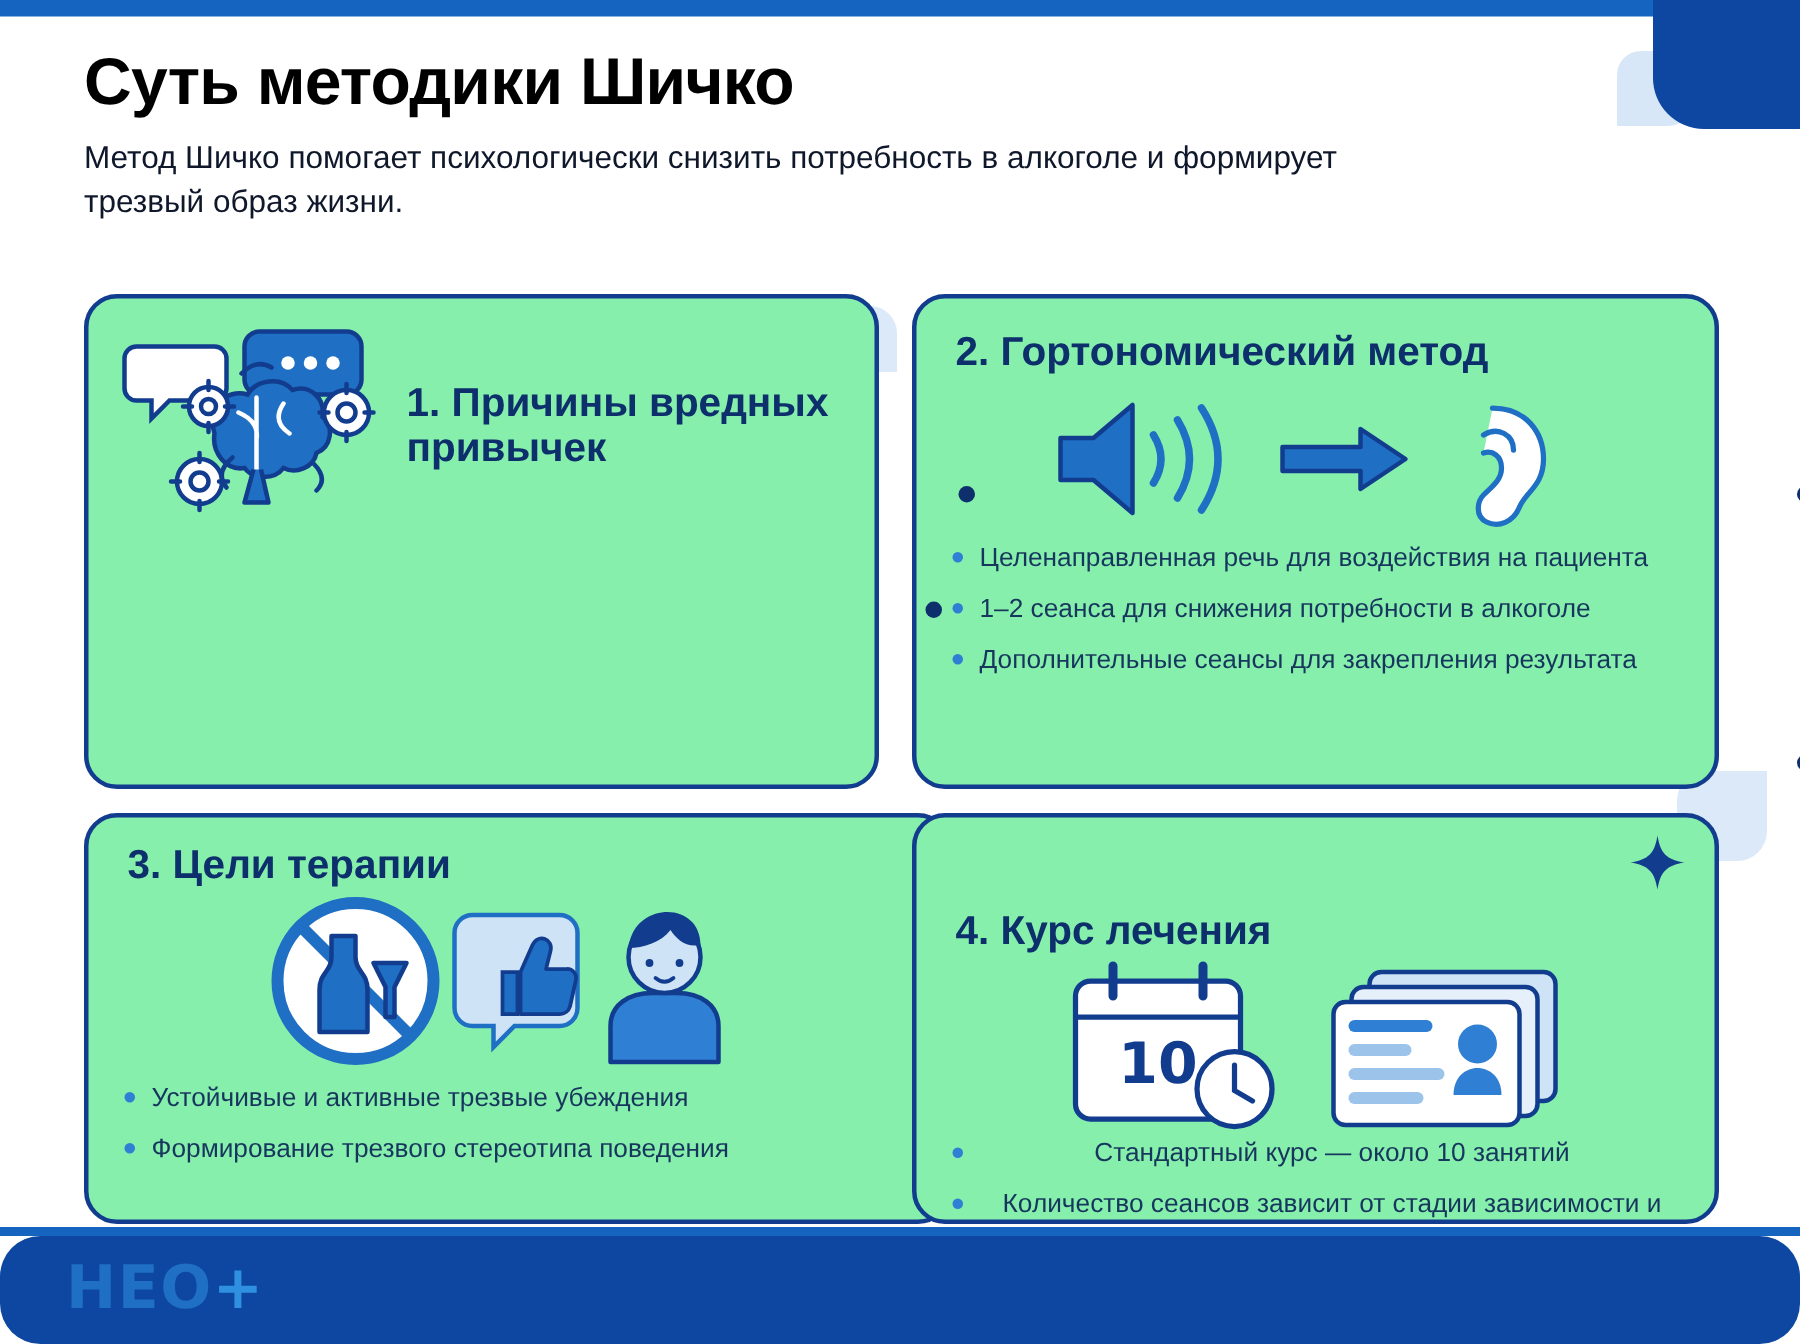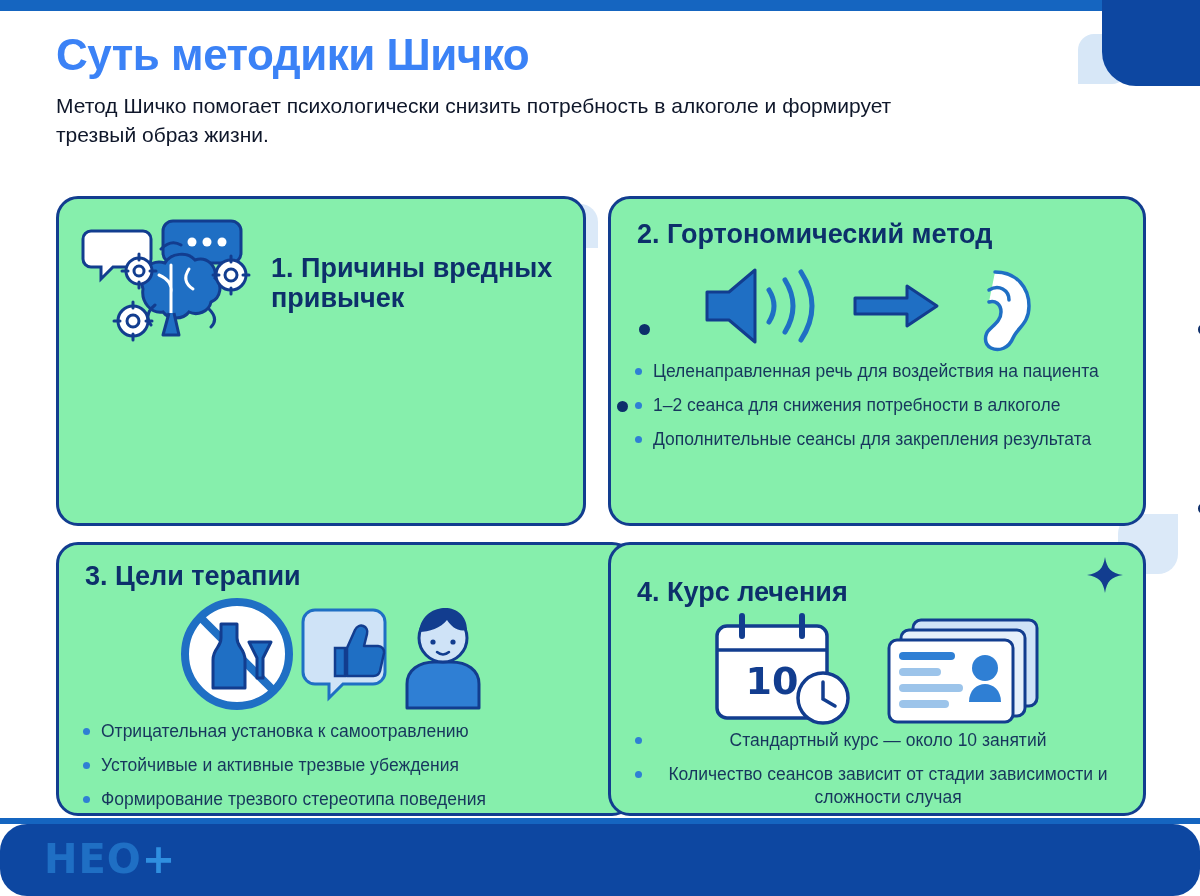--- a/index.html
+++ b/index.html
@@ -45,21 +45,21 @@
   
   .header {
     position: absolute;
     top: 32px;
     left: 56px;
     width: 1010px;
   }
   .page-title {
     font-size: 44px;
     font-weight: bold;
-    color: #3b82f6;
+    color: #000000;
     letter-spacing: -0.5px;
     margin: 0 0 14px 0;
     line-height: 1.05;
   }
   .page-subtitle {
     font-size: 21px;
     color: #0f172a;
     line-height: 1.38;
     margin: 0;
     max-width: 880px;
@@ -284,28 +284,27 @@
 
         <path d="M232 112 v-24 c0 -14 12 -22 28 -22 h16 c16 0 28 8 28 22 v24 z" fill="#2f7fd4" stroke="#123d8f" stroke-width="3" stroke-linejoin="round"></path>
         <circle cx="268" cy="42" r="24" fill="#cfe3f7" stroke="#123d8f" stroke-width="3"></circle>
         <path d="M244 36 c2 -18 16 -24 26 -24 c12 0 22 8 22 22 c-10 2 -16 -4 -20 -10 c-6 8 -18 12 -28 12 z" fill="#123d8f"></path>
         <circle cx="258" cy="46" r="2.6" fill="#123d8f"></circle>
         <circle cx="278" cy="46" r="2.6" fill="#123d8f"></circle>
         <path d="M262 56 q6 5 12 0" fill="none" stroke="#123d8f" stroke-width="2.5" stroke-linecap="round"></path>
       </svg>
     </div>
     <ul class="bullets" style="margin-top:6px;">
-      <li>Отрицательная установка к самоотравлению</li>
       <li>Устойчивые и активные трезвые убеждения</li>
       <li>Формирование трезвого стереотипа поведения</li>
     </ul>
   </div>
 
   <div class="card card-4">
-    <div class="card-title-inline" style="padding-top:32px;">4. Курс лечения</div>
+    <div class="card-title-inline" style="padding-top:32px;margin-top:28px;">4. Курс лечения</div>
     <div class="art" style="margin-top:2px;">
       <svg width="380" height="118" viewBox="0 0 380 118" xmlns="http://www.w3.org/2000/svg">
 
         <rect x="30" y="16" width="110" height="92" rx="10" fill="#ffffff" stroke="#123d8f" stroke-width="3.5"></rect>
         <path d="M30 40 h110" stroke="#123d8f" stroke-width="3.5"></path>
         <path d="M55 6 v20 M115 6 v20" stroke="#123d8f" stroke-width="6" stroke-linecap="round"></path>
         <text x="85" y="84" font-family="DejaVu Sans, sans-serif" font-size="38" font-weight="bold" fill="#123d8f" text-anchor="middle">10</text>
 
         <circle cx="136" cy="88" r="25" fill="#ffffff" stroke="#123d8f" stroke-width="3.5"></circle>
         <path d="M136 72 v17 l12 7" fill="none" stroke="#123d8f" stroke-width="3.5" stroke-linecap="round"></path>

